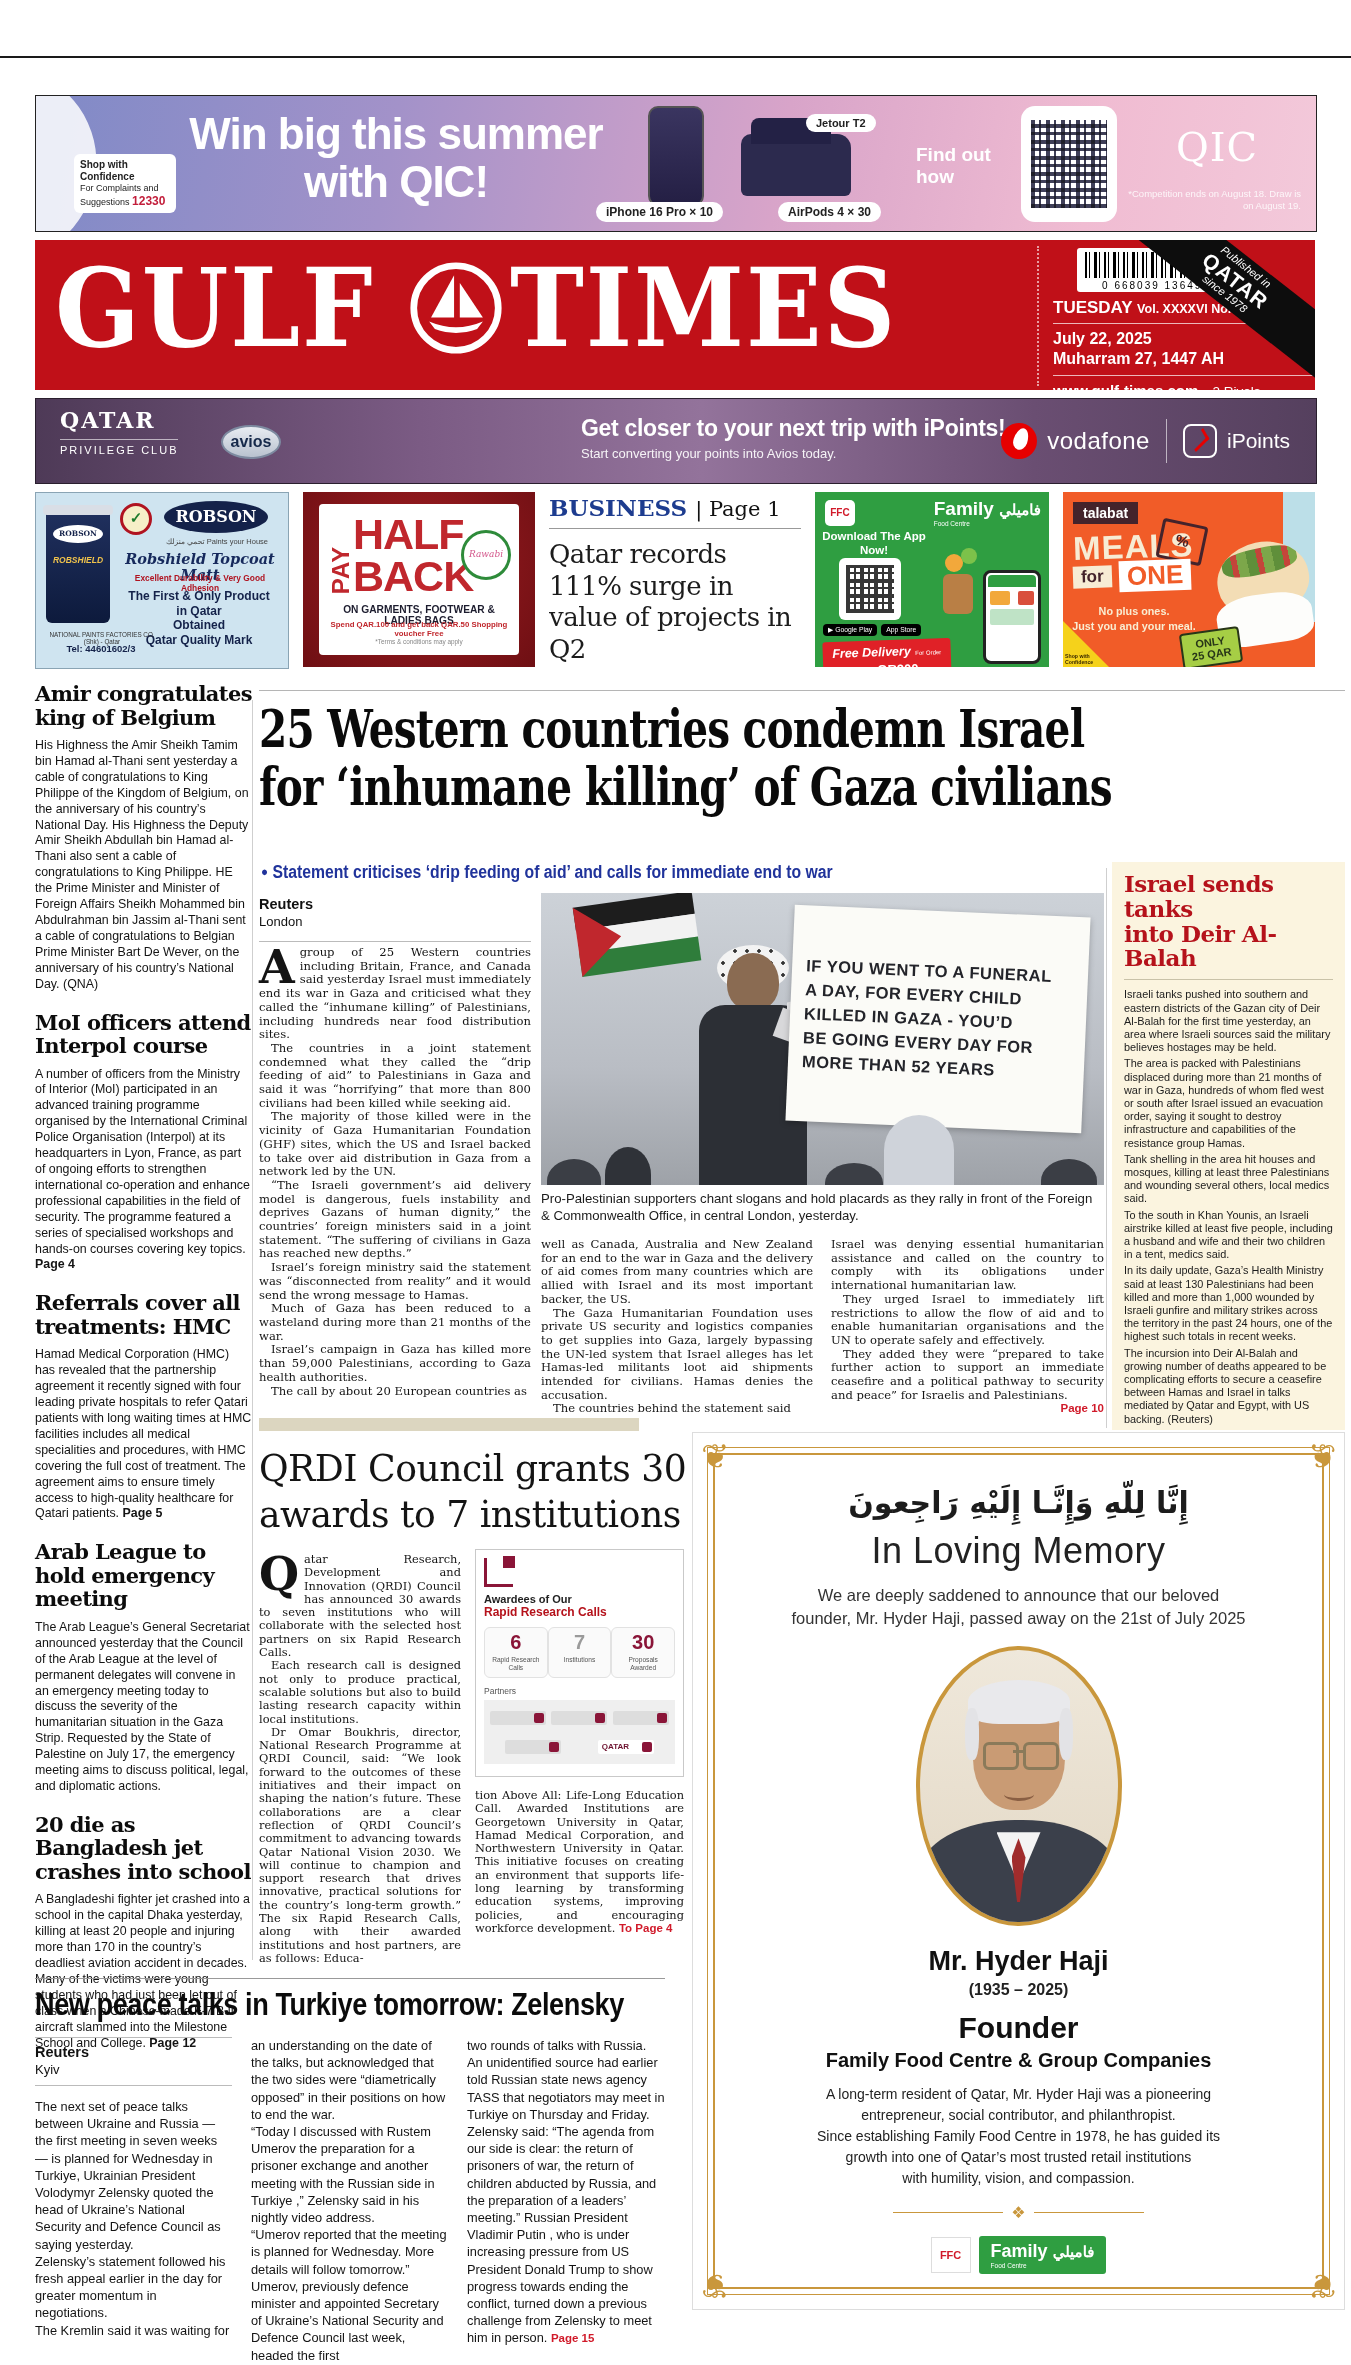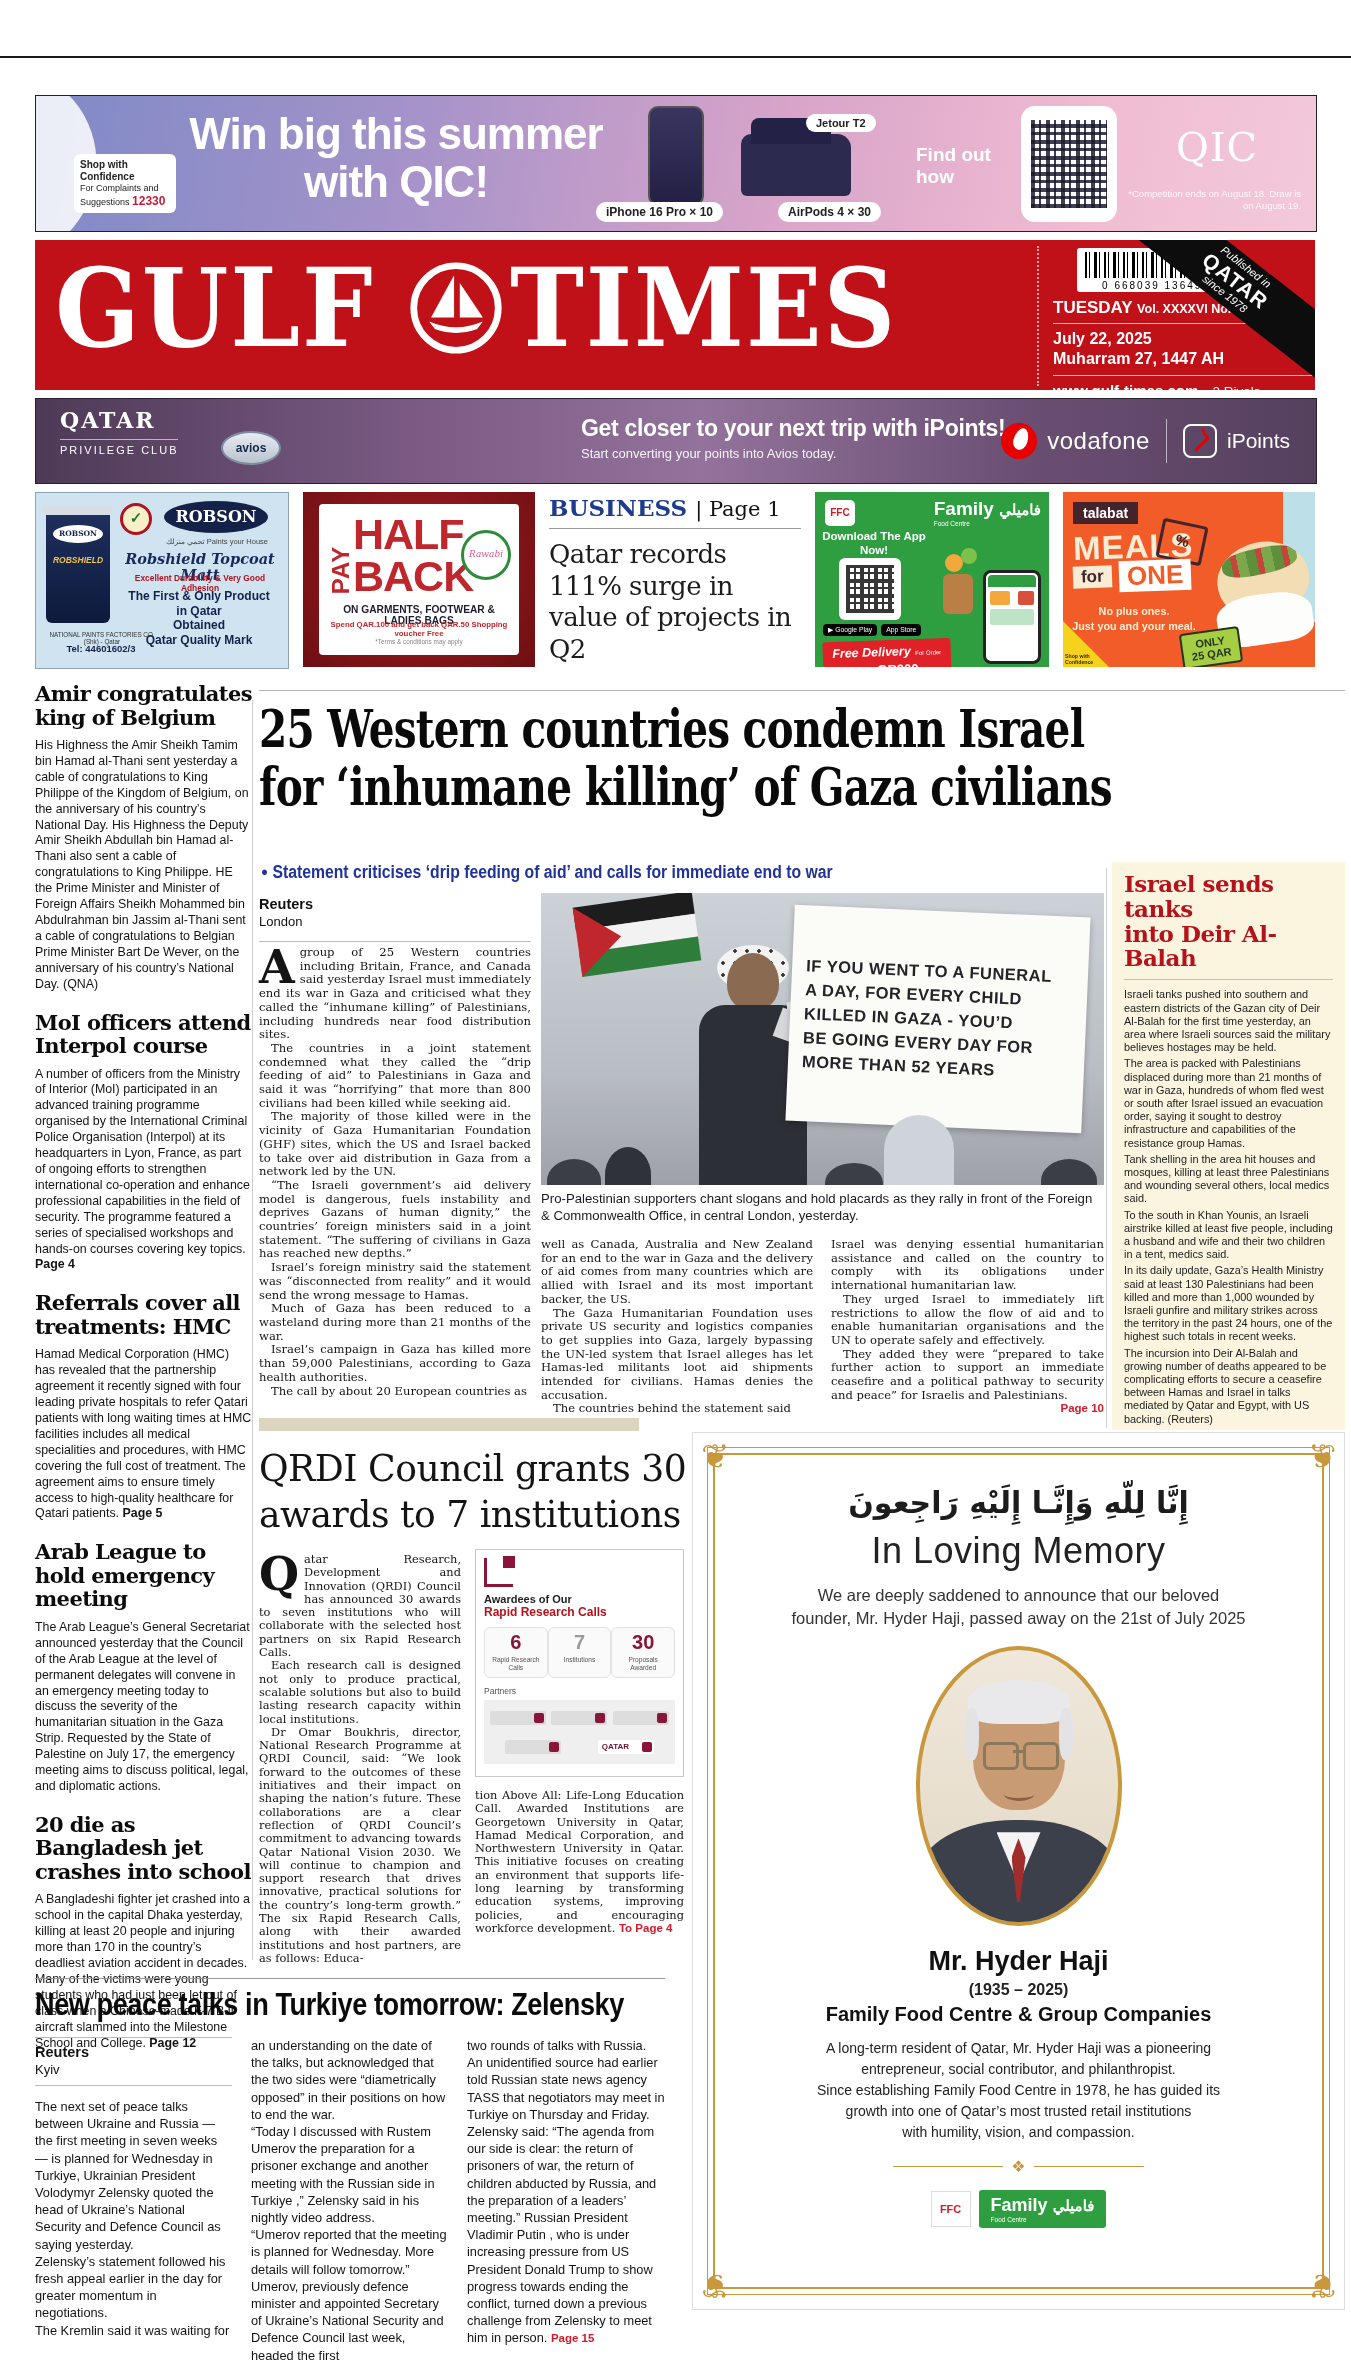--- a/index.html
+++ b/index.html
@@ -50,22 +50,22 @@
   .ribbon{position:absolute;right:-70px;top:14px;width:300px;transform:rotate(38deg);background:#0d0d0d;color:#fff;text-align:center;padding:4px 0 5px;line-height:1.05;}
   .ribbon .s{font-size:11px;font-style:italic;}
   .ribbon .b{font-size:21px;font-weight:bold;letter-spacing:1px;}
   
   #vod{position:absolute;left:35px;top:398px;width:1280px;height:84px;
        background:linear-gradient(90deg,#4e3a57 0%,#7b5b84 30%,#93739b 52%,#6a4e72 78%,#55405e 100%);
        border:1px solid #2a1f2e;color:#fff;overflow:hidden;}
   .vod-qr-left{position:absolute;left:24px;top:8px;}
   .vod-qatar{font-family:"DejaVu Serif",serif;font-size:22px;letter-spacing:2px;font-weight:bold;}
   .vod-priv{font-size:11px;letter-spacing:2px;border-top:1px solid rgba(255,255,255,.6);margin-top:6px;padding-top:4px;}
-  .avios{position:absolute;left:185px;top:32px;width:56px;height:30px;background:linear-gradient(#e8ecf2,#b9c2cf);
-         border-radius:50%;color:#16294a;font-weight:bold;font-size:12px;display:flex;align-items:center;justify-content:center;border:2px solid #7d8aa0;}
+  .avios{position:absolute;left:185px;top:26px;width:56px;height:30px;background:linear-gradient(#e8ecf2,#b9c2cf);
+         border-radius:50%;color:#16294a;font-weight:bold;font-size:16px;display:flex;align-items:center;justify-content:center;border:2px solid #7d8aa0;}
   .vod-center{position:absolute;left:545px;top:16px;}
   .vod-h{font-weight:bold;font-size:23px;letter-spacing:-.3px;}
   .vod-s{font-size:13px;opacity:.92;margin-top:4px;}
   .vod-right{position:absolute;right:26px;top:20px;display:flex;align-items:center;gap:10px;}
   .vf-circle{width:36px;height:36px;border-radius:50%;background:#e60000;position:relative;}
   .vf-circle:after{content:"";position:absolute;left:13px;top:5px;width:14px;height:22px;background:#fff;border-radius:50% 50% 50% 50%/60% 60% 40% 40%;transform:rotate(18deg);}
   .vf-word{font-size:24px;letter-spacing:.5px;}
   .vod-div{width:1px;height:44px;background:rgba(255,255,255,.6);margin:0 6px;}
   .ip-box{width:30px;height:30px;border:2px solid #fff;border-radius:8px;position:relative;}
   .ip-box:after{content:"";position:absolute;left:5px;top:8px;width:16px;height:9px;border-bottom:3px solid #e60000;border-right:3px solid #e60000;transform:rotate(-45deg) skewX(-15deg);}
@@ -621,20 +621,21 @@
         <div class="p-hair"></div>
         <div class="p-hairL"></div>
         <div class="p-hairR"></div>
         <div class="p-gl p-glL"></div>
         <div class="p-gl p-glR"></div>
         <div class="p-bridge"></div>
         <div class="p-smile"></div>
       </div>
       <div class="ob-name">Mr. Hyder Haji</div>
       <div class="ob-years">(1935 – 2025)</div>
+      <div class="ob-founder">Founder</div>
       <div class="ob-company">Family Food Centre &amp; Group Companies</div>
       <div class="ob-tribute">
         <div>A long-term resident of Qatar, Mr. Hyder Haji was a pioneering</div>
         <div>entrepreneur, social contributor, and philanthropist.</div>
         <div>Since establishing Family Food Centre in 1978, he has guided its</div>
         <div>growth into one of Qatar’s most trusted retail institutions</div>
         <div>with humility, vision, and compassion.</div>
       </div>
       <div class="ob-div"><span class="ln"></span>❖<span class="ln"></span></div>
       <div class="ob-logos">

